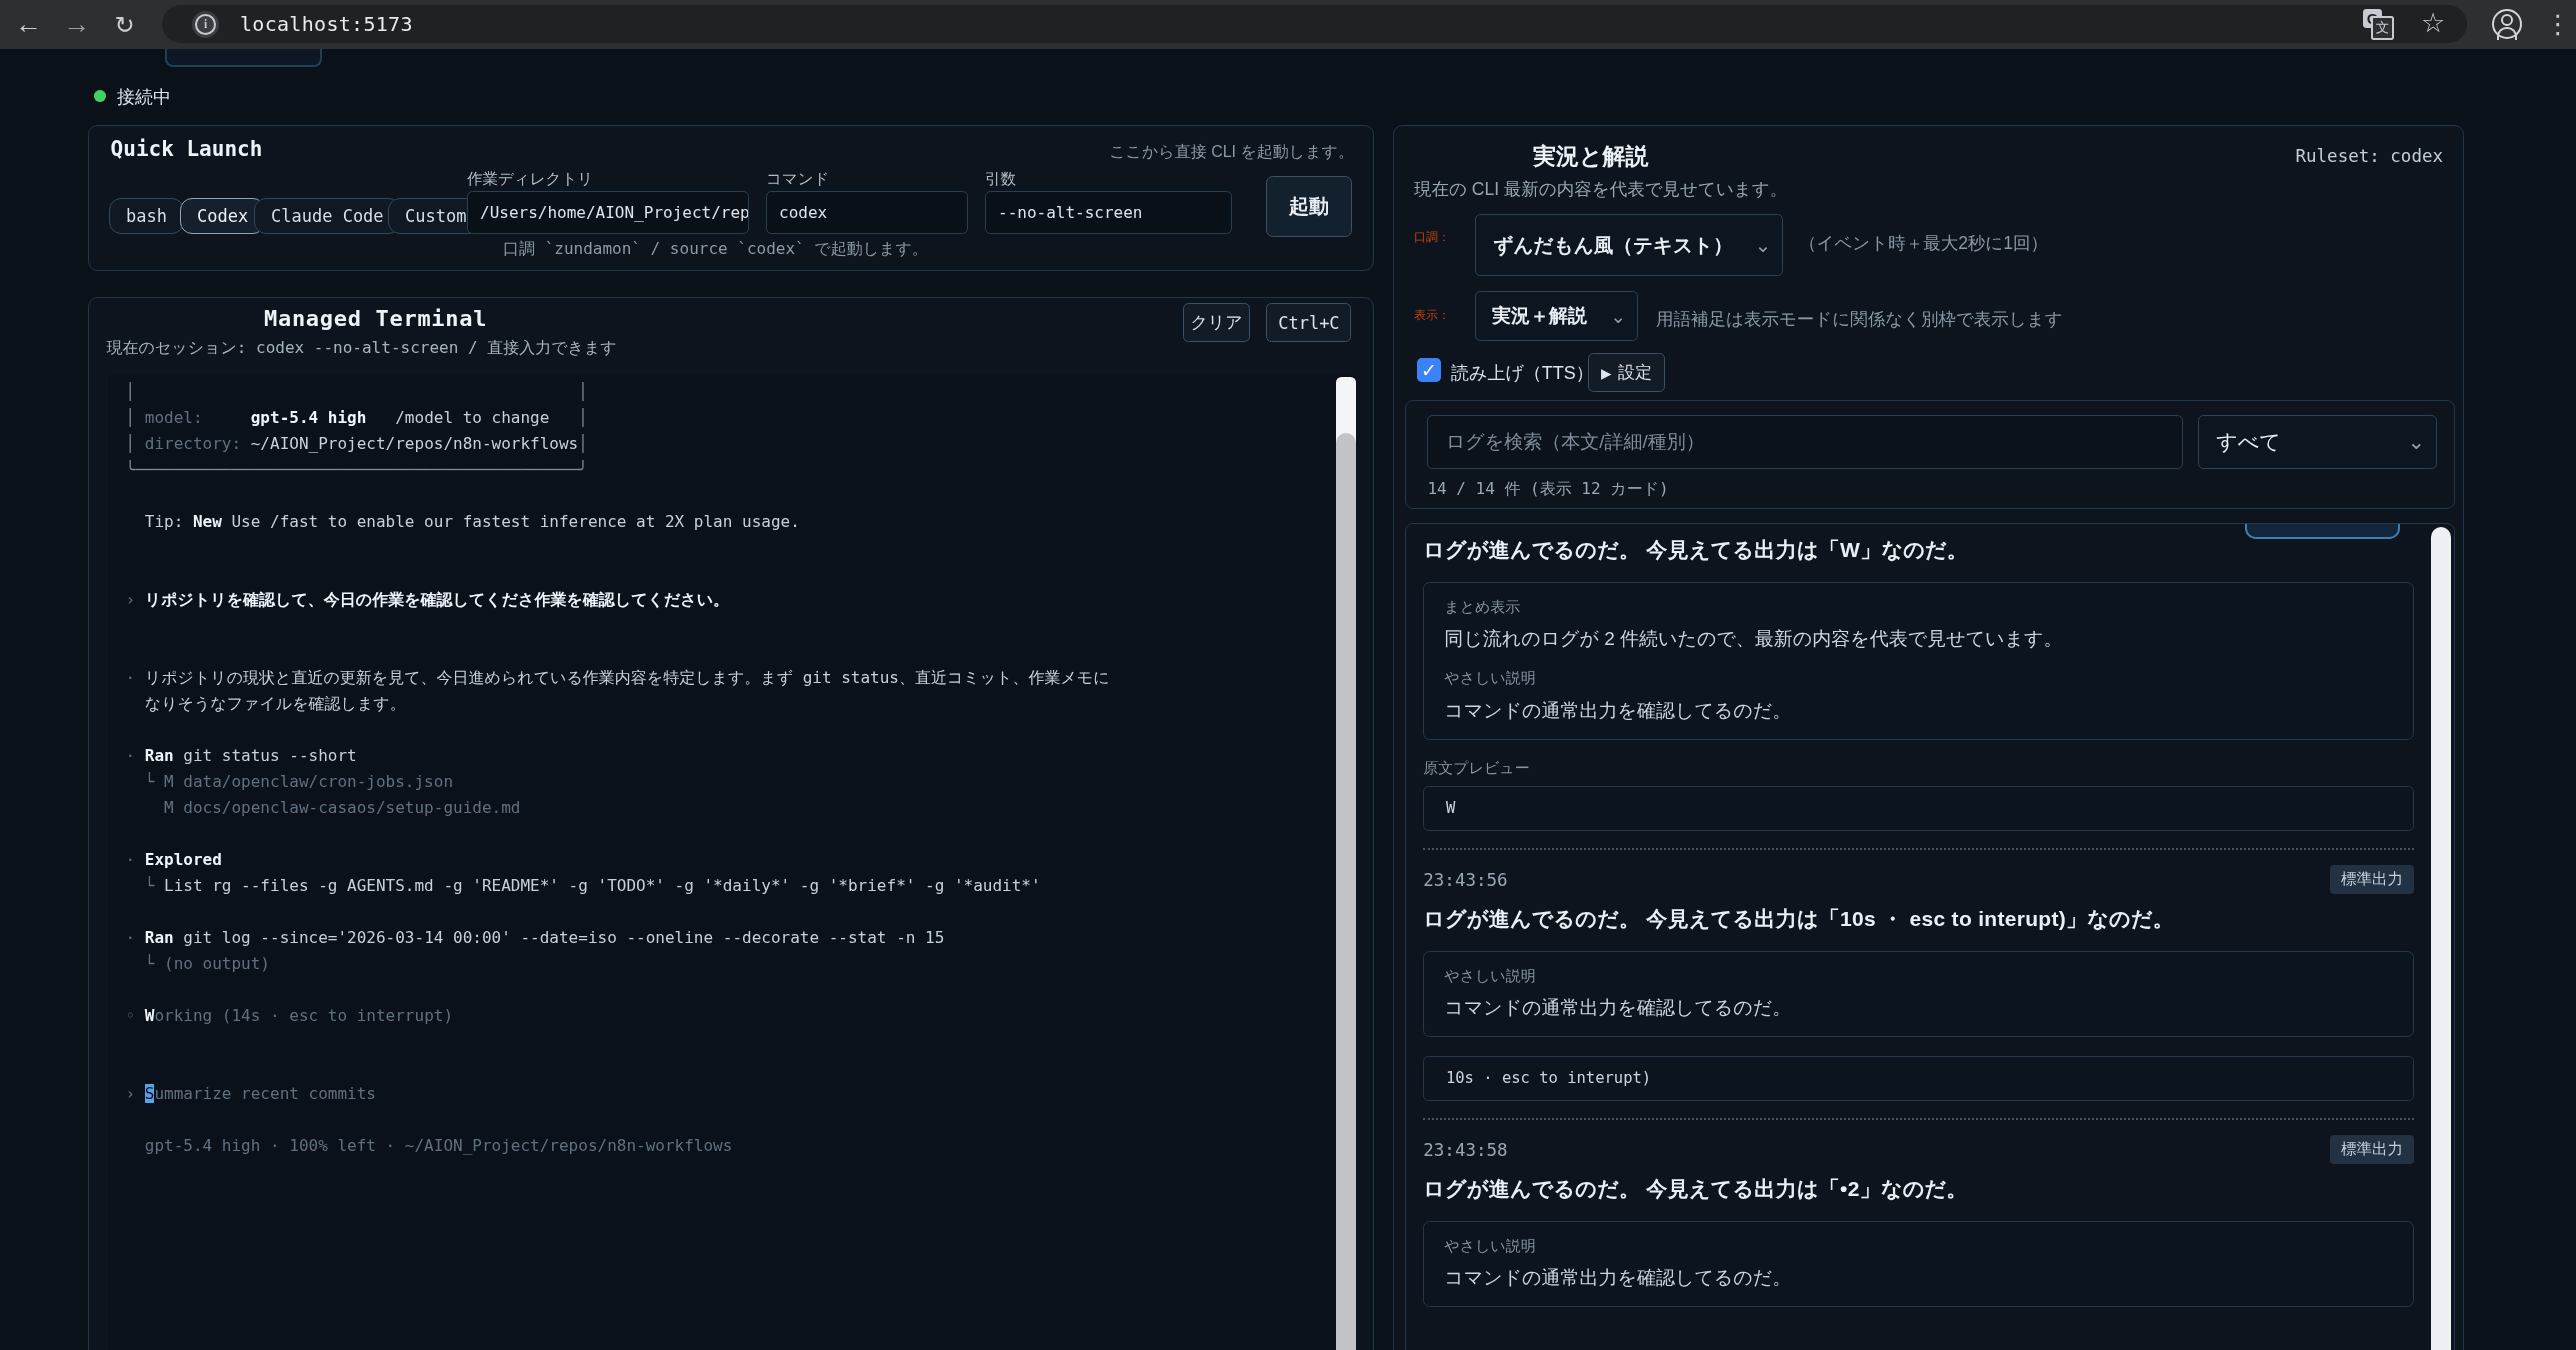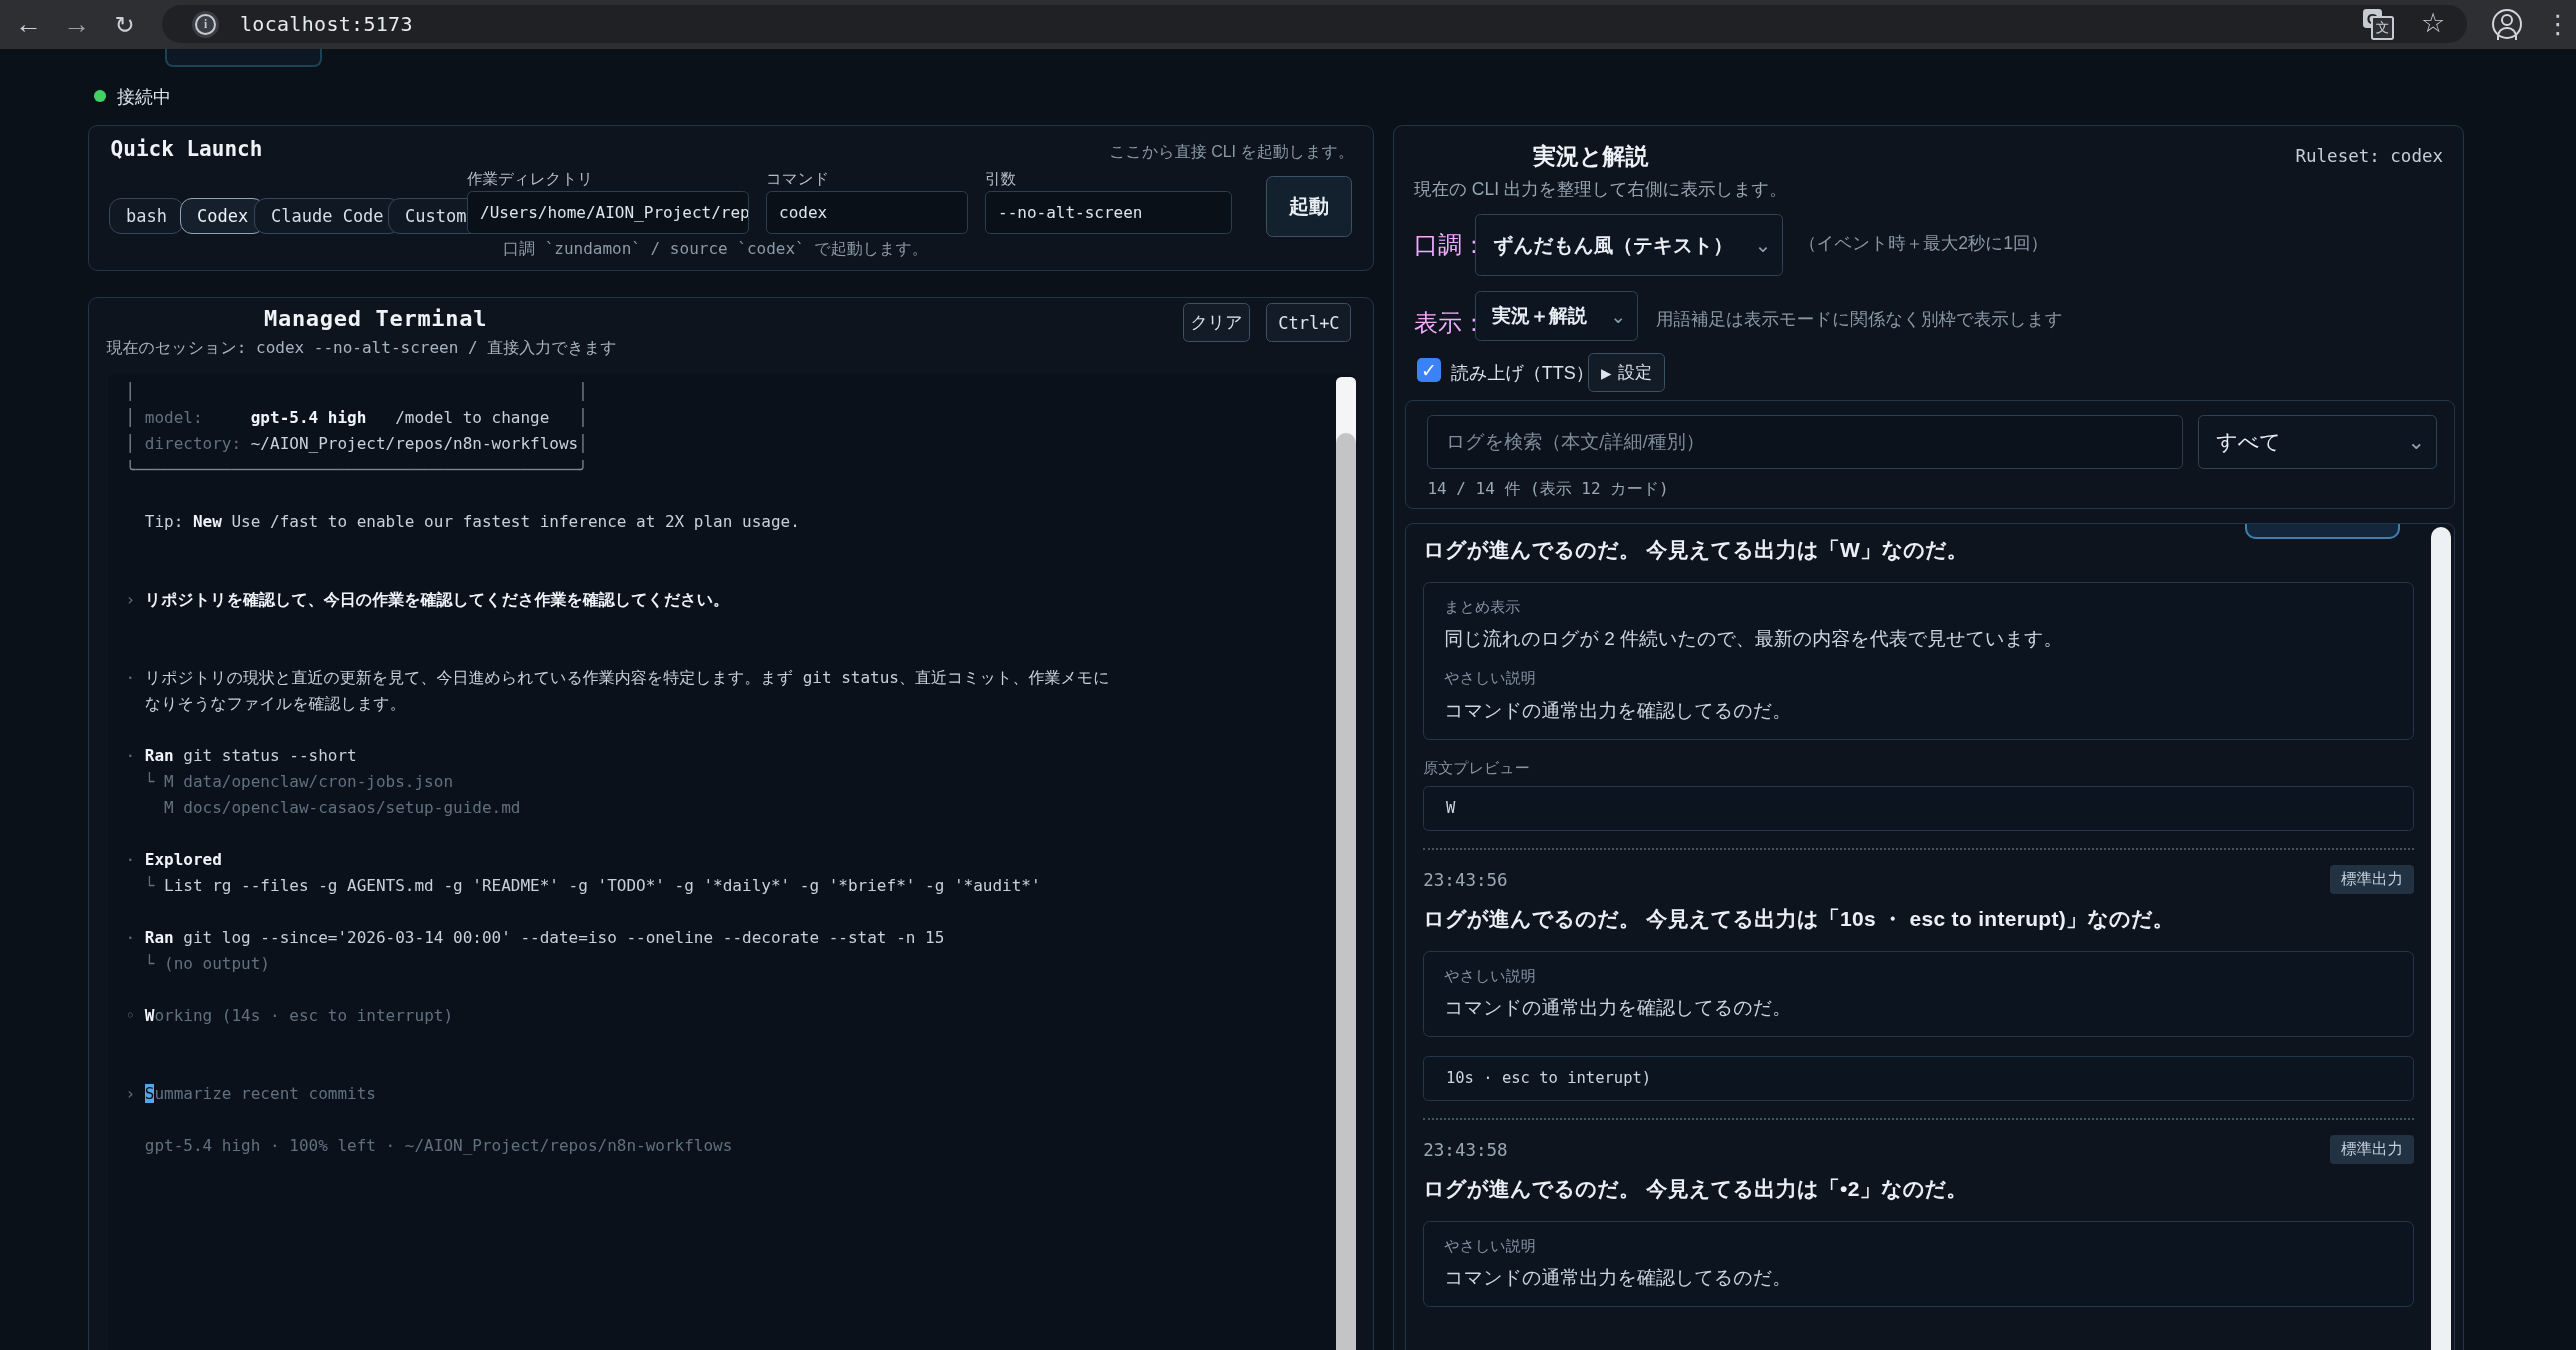--- a/index.html
+++ b/index.html
@@ -55,21 +55,21 @@
   .seg-b{color:#eef4f9;font-weight:bold;}
   .seg-n{color:#c7d1da;}
   .seg-d{color:#61707f;}
   .seg-box{color:#7d8893;}
   .seg-c{background:#55a6e8;color:#0b111b;}
   
   #commentary{left:1393px;top:125px;width:1071px;height:1282px;}
   .cm-title{position:absolute;left:139px;top:15px;font-size:23px;font-weight:bold;color:#edf2f7;}
   .cm-ruleset{position:absolute;right:20px;top:20px;font-size:17.5px;color:#c3ced8;}
   .cm-sub{position:absolute;left:20px;top:51px;font-size:17.5px;color:#97a4b1;}
-  .cm-label{position:absolute;font-size:24px;color:#f0abfc;}
+  .cm-label{position:absolute;font-size:12px;color:#c2410c;}
   .select{position:absolute;border:1.3px solid #2e4456;border-radius:5.4px;background:#0d1520;display:flex;align-items:center;box-sizing:border-box;color:#e8eef4;font-weight:bold;}
   .select .chev{position:absolute;right:10.8px;color:#8fa0af;font-weight:normal;}
   .cm-note{position:absolute;font-size:17.5px;color:#8b98a6;}
   .checkbox{position:absolute;left:23px;top:232px;width:24px;height:24px;background:#3b82f6;border-radius:4.7px;color:#fff;font-size:19px;font-weight:bold;display:flex;align-items:center;justify-content:center;}
   .tts-label{position:absolute;left:57px;top:235px;font-size:18px;color:#dbe4ec;}
   .settings-btn{position:absolute;left:194px;top:227px;height:39px;border:1.3px solid #3a5064;border-radius:5.4px;background:#121b26;color:#dce5ec;font-size:17px;display:flex;align-items:center;padding:0 12px;gap:6.7px;box-sizing:border-box;}
   .settings-btn .play{font-size:13.5px;}
   .search-card{position:absolute;left:10.8px;top:274px;width:1050px;height:109px;border:1.3px solid #22364a;border-radius:8px;background:#0d141d;box-sizing:border-box;}
   .search-input{position:absolute;left:21.6px;top:13.5px;width:756px;height:54px;background:#0b121c;border:1.3px solid #2b3f52;border-radius:5.4px;display:flex;align-items:center;padding:0 17.5px;font-size:19px;color:#7f8c99;box-sizing:border-box;}
   .filter-select{left:792px;top:13.5px;width:239px;height:54px;font-size:21px;padding-left:17.5px;font-weight:normal;}
@@ -171,21 +171,21 @@
         <div class="tline"><span class="seg-d">  gpt-5.4 high · 100% left · ~/AION_Project/repos/n8n-workflows</span></div>
       </div>
     <div class="term-track"></div>
     <div class="term-thumb"></div>
   </div>
 </div>
 
 <div class="panel" id="commentary">
   <div class="cm-title">実況と解説</div>
   <div class="cm-ruleset mono">Ruleset: codex</div>
-  <div class="cm-sub">現在の CLI 出力を整理して右側に表示します。</div>
+  <div class="cm-sub">現在の CLI 最新の内容を代表で見せています。</div>
 
   <div class="cm-label" style="left:20px;top:103px;">口調：</div>
   <div class="select" style="left:81px;top:88px;width:308px;height:62px;padding-left:17.5px;font-size:19.6px;">
     <span>ずんだもん風（テキスト）</span>
     <span class="chev">⌄</span>
   </div>
   <div class="cm-note" style="left:405px;top:105px;">（イベント時＋最大2秒に1回）</div>
 
   <div class="cm-label" style="left:20px;top:181px;">表示：</div>
   <div class="select" style="left:81px;top:165px;width:163px;height:50px;padding-left:16px;font-size:19px;">

